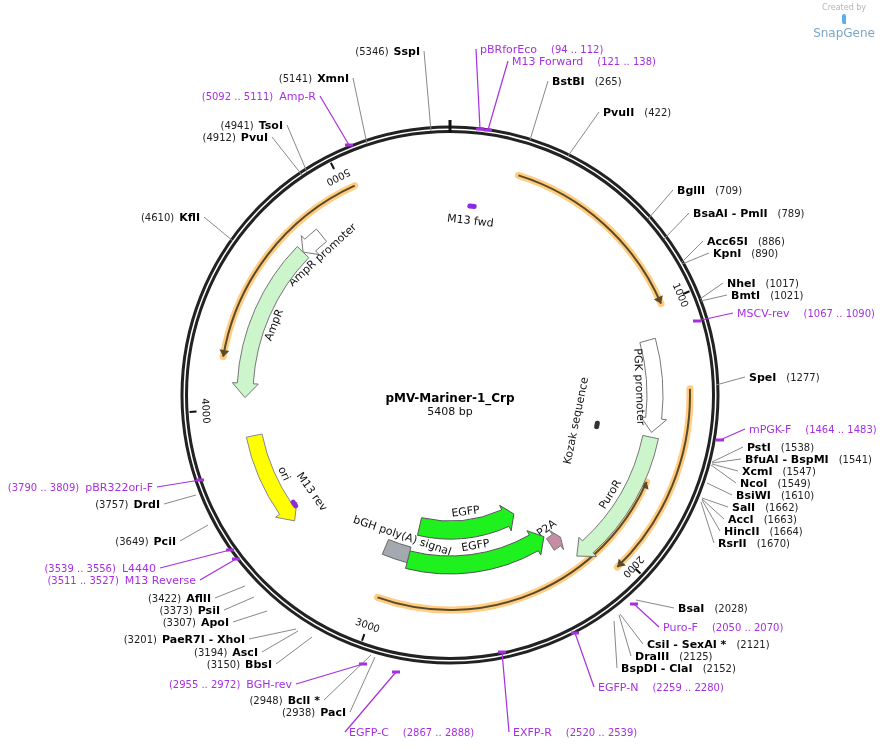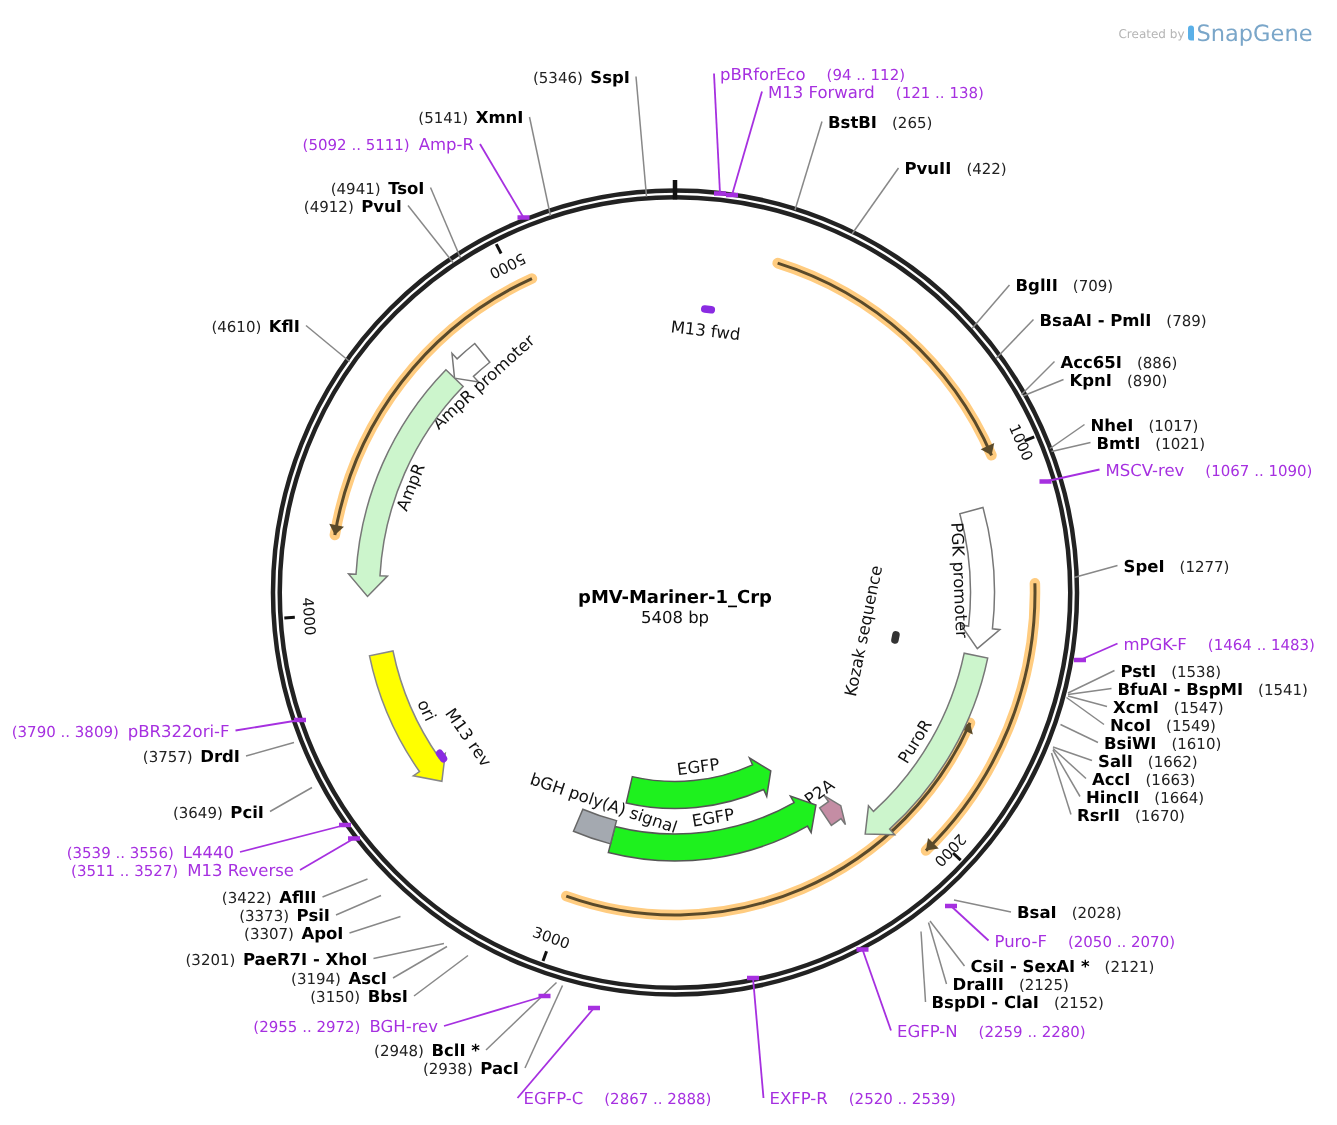--- a/index.html
+++ b/index.html
@@ -7,23 +7,23 @@
          font-family: "DejaVu Sans", sans-serif; }
   #map { position: absolute; left: 0; top: 0; width: 891px; height: 750px; }
   .enz-name { font-family: "DejaVu Sans", sans-serif; font-weight: bold; font-size: 11px; fill: #000; }
   .enz-pos { font-family: "DejaVu Sans", sans-serif; font-size: 10px; fill: #222; }
   .primer-name { font-family: "DejaVu Sans", sans-serif; font-size: 11px; fill: #a630e0; }
   .primer-pos { font-family: "DejaVu Sans", sans-serif; font-size: 10px; fill: #a630e0; }
   .feat-label { font-family: "DejaVu Sans", sans-serif; font-size: 11px; fill: #111; }
   .tick-label { font-family: "DejaVu Sans", sans-serif; font-size: 10px; fill: #111; }
   .title { font-family: "DejaVu Sans", sans-serif; font-weight: bold; font-size: 12px; fill: #000; }
   .subtitle { font-family: "DejaVu Sans", sans-serif; font-size: 11px; fill: #111; }
-  .credit { position: absolute; right: 16px; top: 13px; font-family: "DejaVu Sans", sans-serif;
-            font-size: 8px; color: #b5b5b5; display: flex; align-items: center; gap: 2px; }
-  .credit .brand { color: #7aa6c9; font-size: 15px; }
+  .credit { position: absolute; right: 16px; top: 3px; font-family: "DejaVu Sans", sans-serif;
+            font-size: 8px; color: #b5b5b5; display: flex; align-items: center; gap: 2px; flex-direction: column; }
+  .credit .brand { color: #7aa6c9; font-size: 12px; }
   .credit .logo { width: 4px; height: 10px; background: #5ab0e8; border-radius: 2px 2px 0 2px; }
 </style>
 </head>
 <body>
 
 <div class="credit">
   <span>Created by</span>
   <span class="logo"></span>
   <span class="brand">SnapGene</span>
 </div>

